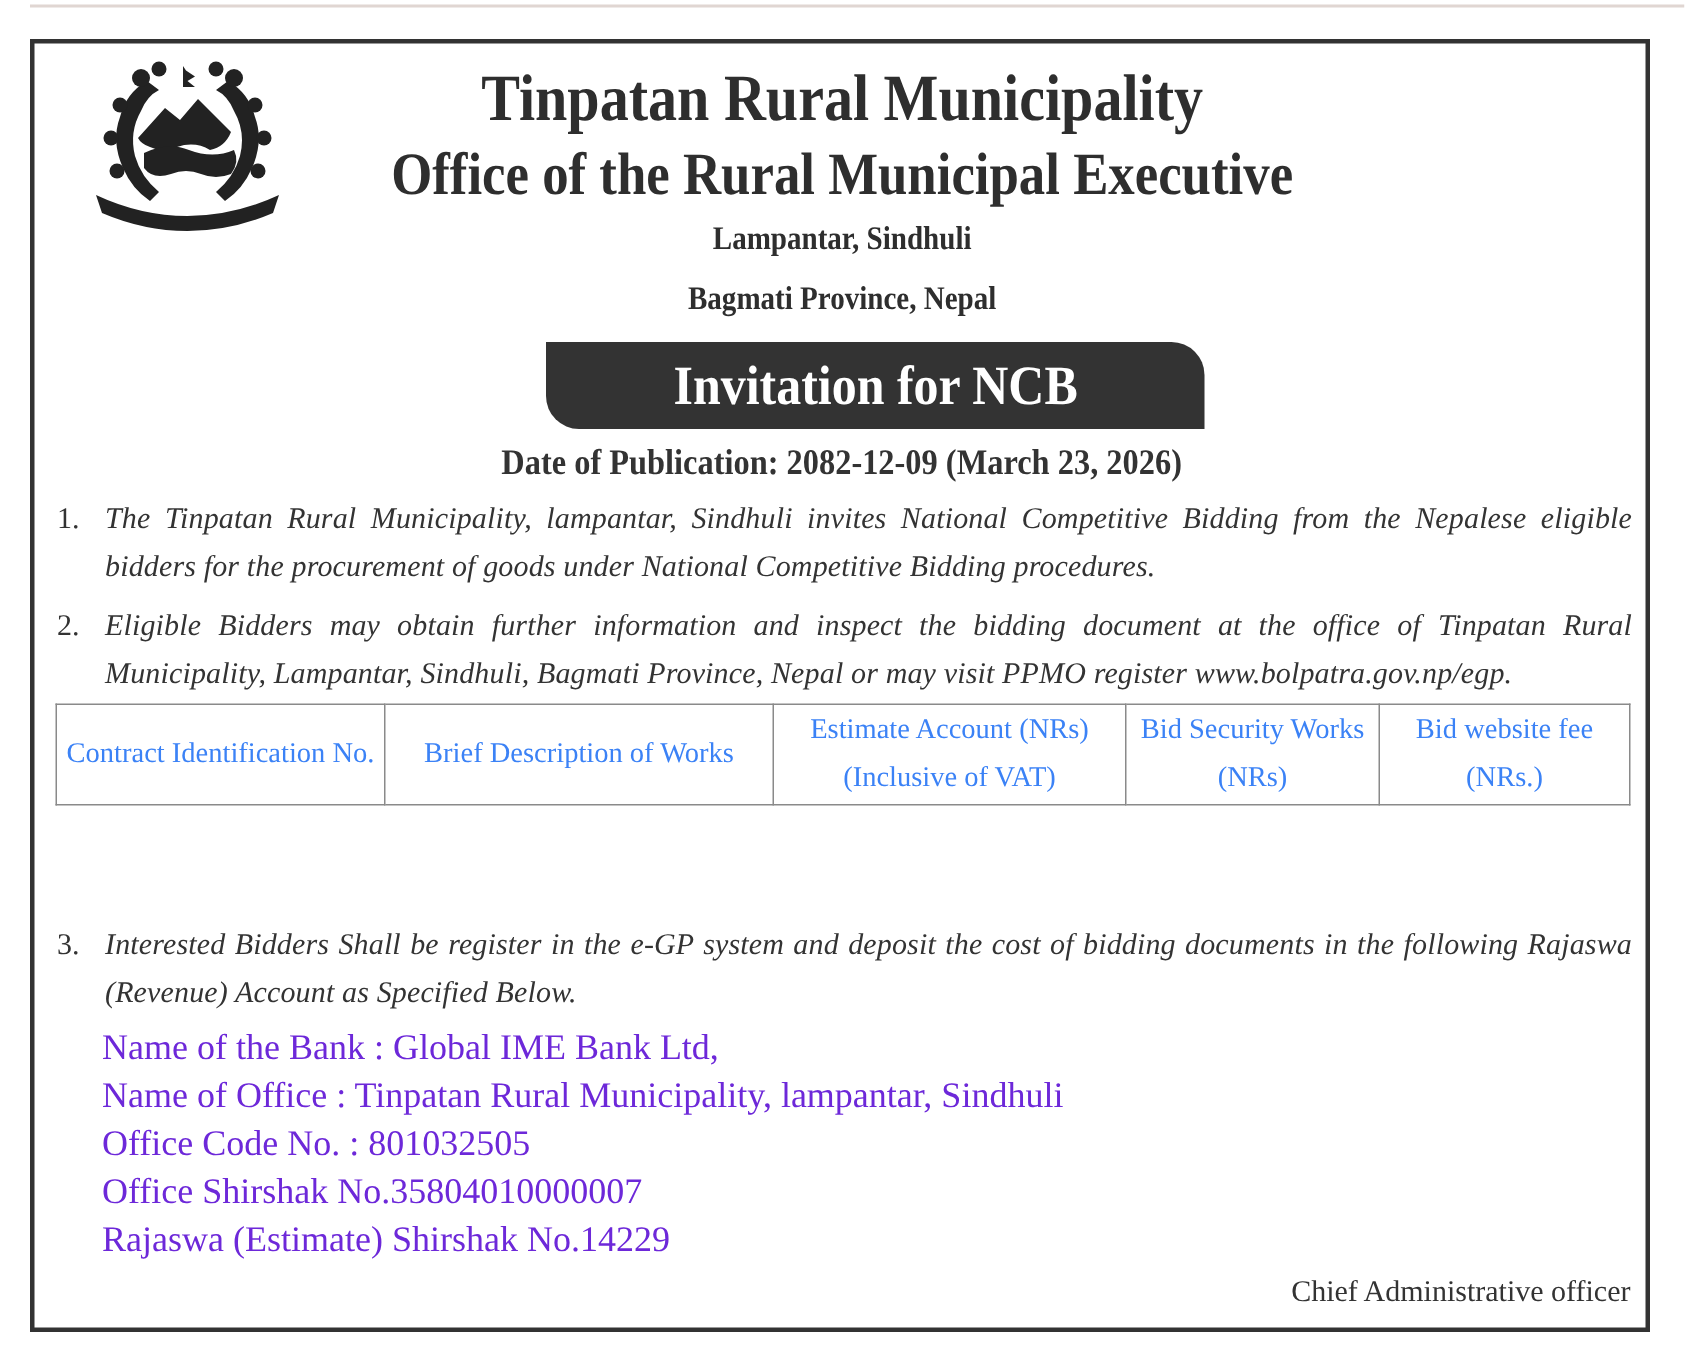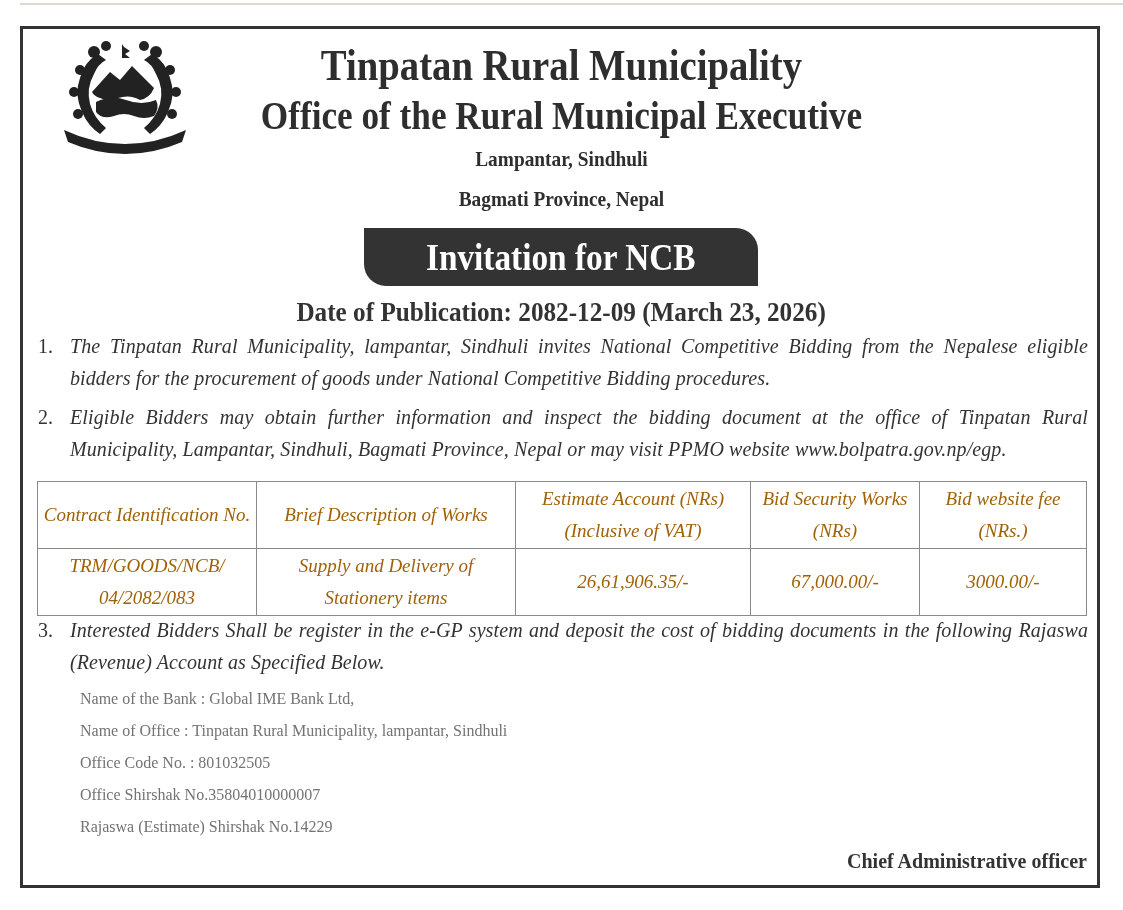--- a/index.html
+++ b/index.html
@@ -19,52 +19,52 @@
   }
   .h-title {
     position: absolute; left: 0; width: 1123px; text-align: center; font-weight: bold; color: #2e2e2e;
     transform: scaleX(0.88); transform-origin: 561px 0;
   }
   .t1 { top: 40px; font-size: 44px; }
   .t2 { top: 92px; font-size: 40px; }
   .t3 { top: 146px; font-size: 22px; }
   .t4 { top: 186px; font-size: 22px; }
   .banner {
-    position: absolute; left: 364px; top: 228px; width: 394px; height: 58px;
+    position: absolute; left: 364px; top: 228px; width: 439px; height: 58px;
     background: #333333; border-radius: 0 22px 0 22px; color: #ffffff;
     display: flex; align-items: center; justify-content: center;
   }
   .banner span { font-size: 37px; font-weight: bold; transform: scaleX(0.9); display: inline-block; }
   .pubdate {
     position: absolute; left: 0; top: 296px; width: 1123px; text-align: center;
-    font-size: 28px; font-weight: bold; color: #333;
+    font-size: 24px; font-weight: bold; color: #333;
   }
   .pubdate span { display: inline-block; transform: scaleX(0.9); }
   .para {
     position: absolute; left: 38px; width: 1050px; font-size: 20px; line-height: 32px; color: #333;
   }
   .para .num { position: absolute; left: 0; top: 0; }
   .para .txt { margin-left: 32px; text-align: justify; text-align-last: left; letter-spacing: 0.1px; font-style: italic; }
   .p1 { top: 330px; }
   .p2 { top: 401px; }
   .p3 { top: 614px; }
   table.bid {
-    position: absolute; left: 37px; top: 481px; width: 1050px; border-collapse: collapse;
-    font-size: 19px; color: #a16207; font-style: italic;
+    position: absolute; left: 37px; top: 469px; width: 1050px; border-collapse: collapse;
+    font-size: 19px; color: #3b82f6;
   }
   table.bid td, table.bid th {
     border: 1px solid #8a8a8a; text-align: center; font-weight: normal; line-height: 32px; padding: 1px 4px;
   }
   table.bid th { height: 64px; }
   table.bid td { height: 64px; }
   .bank {
-    position: absolute; left: 80px; font-size: 16px; line-height: 32px; color: #737373;
+    position: absolute; left: 68px; font-size: 24px; line-height: 32px; color: #6d28d9;
   }
   .sign {
-    position: absolute; right: 36px; top: 850px; font-size: 20px; font-weight: bold; color: #333; margin-left: 28px;
+    position: absolute; right: 36px; top: 850px; font-size: 20px; font-weight: normal; color: #333; margin-left: 28px;
   }
 </style>
 </head>
 <body>
 
 <div class="top-rule"></div>
 <div class="frame"></div>
 
 <svg class="emblem" viewBox="0 0 134 116">
   <g fill="#222">
@@ -99,38 +99,31 @@
 <div class="pubdate">
   <span>Date of Publication: 2082-12-09 (March 23, 2026)</span>
 </div>
 
 <div class="para p1">
   <span class="num">1.</span>
   <div class="txt">The Tinpatan Rural Municipality, lampantar, Sindhuli invites National Competitive Bidding from the Nepalese eligible bidders for the procurement of goods under National Competitive Bidding procedures.</div>
 </div>
 <div class="para p2">
   <span class="num">2.</span>
-  <div class="txt">Eligible Bidders may obtain further information and inspect the bidding document at the office of Tinpatan Rural Municipality, Lampantar, Sindhuli, Bagmati Province, Nepal or may visit  PPMO website www.bolpatra.gov.np/egp.</div>
+  <div class="txt">Eligible Bidders may obtain further information and inspect the bidding document at the office of Tinpatan Rural Municipality, Lampantar, Sindhuli, Bagmati Province, Nepal or may visit  PPMO register www.bolpatra.gov.np/egp.</div>
 </div>
 
 <table class="bid">
   <tbody>
       <tr>
     <th style="width:210px">Contract Identification No.</th>
     <th style="width:250px">Brief Description of Works</th>
     <th style="width:226px">Estimate Account (NRs) (Inclusive of VAT)</th>
     <th style="width:160px">Bid Security Works (NRs)</th>
     <th>Bid website fee (NRs.)</th>
-  </tr>
-  <tr>
-    <td>TRM/GOODS/NCB/ 04/2082/083</td>
-    <td>Supply and Delivery of Stationery items</td>
-    <td>26,61,906.35/-</td>
-    <td>67,000.00/-</td>
-    <td>3000.00/-</td>
   </tr>
 </tbody>
   </table>
 
 <div class="para p3">
   <span class="num">3.</span>
   <div class="txt">Interested Bidders Shall be register in the e-GP system and deposit the cost of bidding documents in the following Rajaswa (Revenue) Account as Specified Below.</div>
 </div>
 
 <div class="bank" style="top:683px">Name of the Bank : Global IME Bank Ltd,</div>

